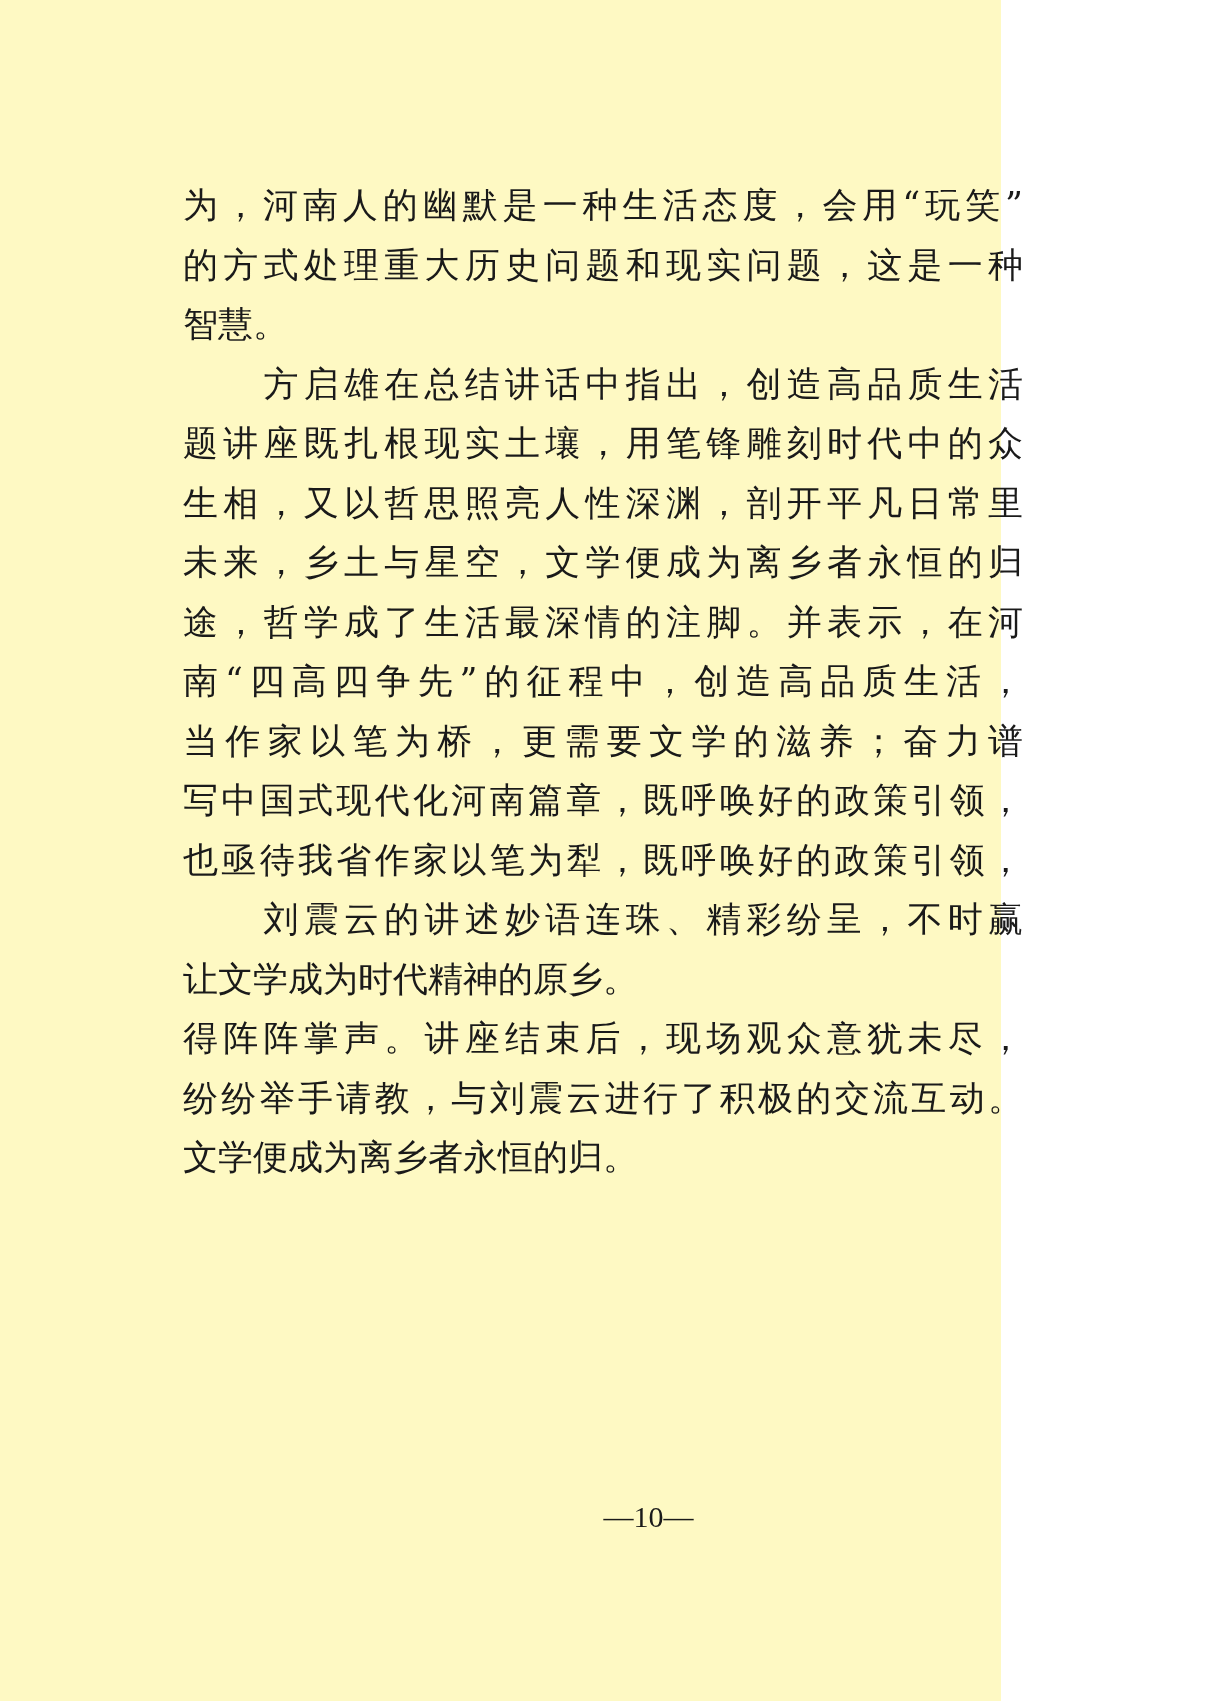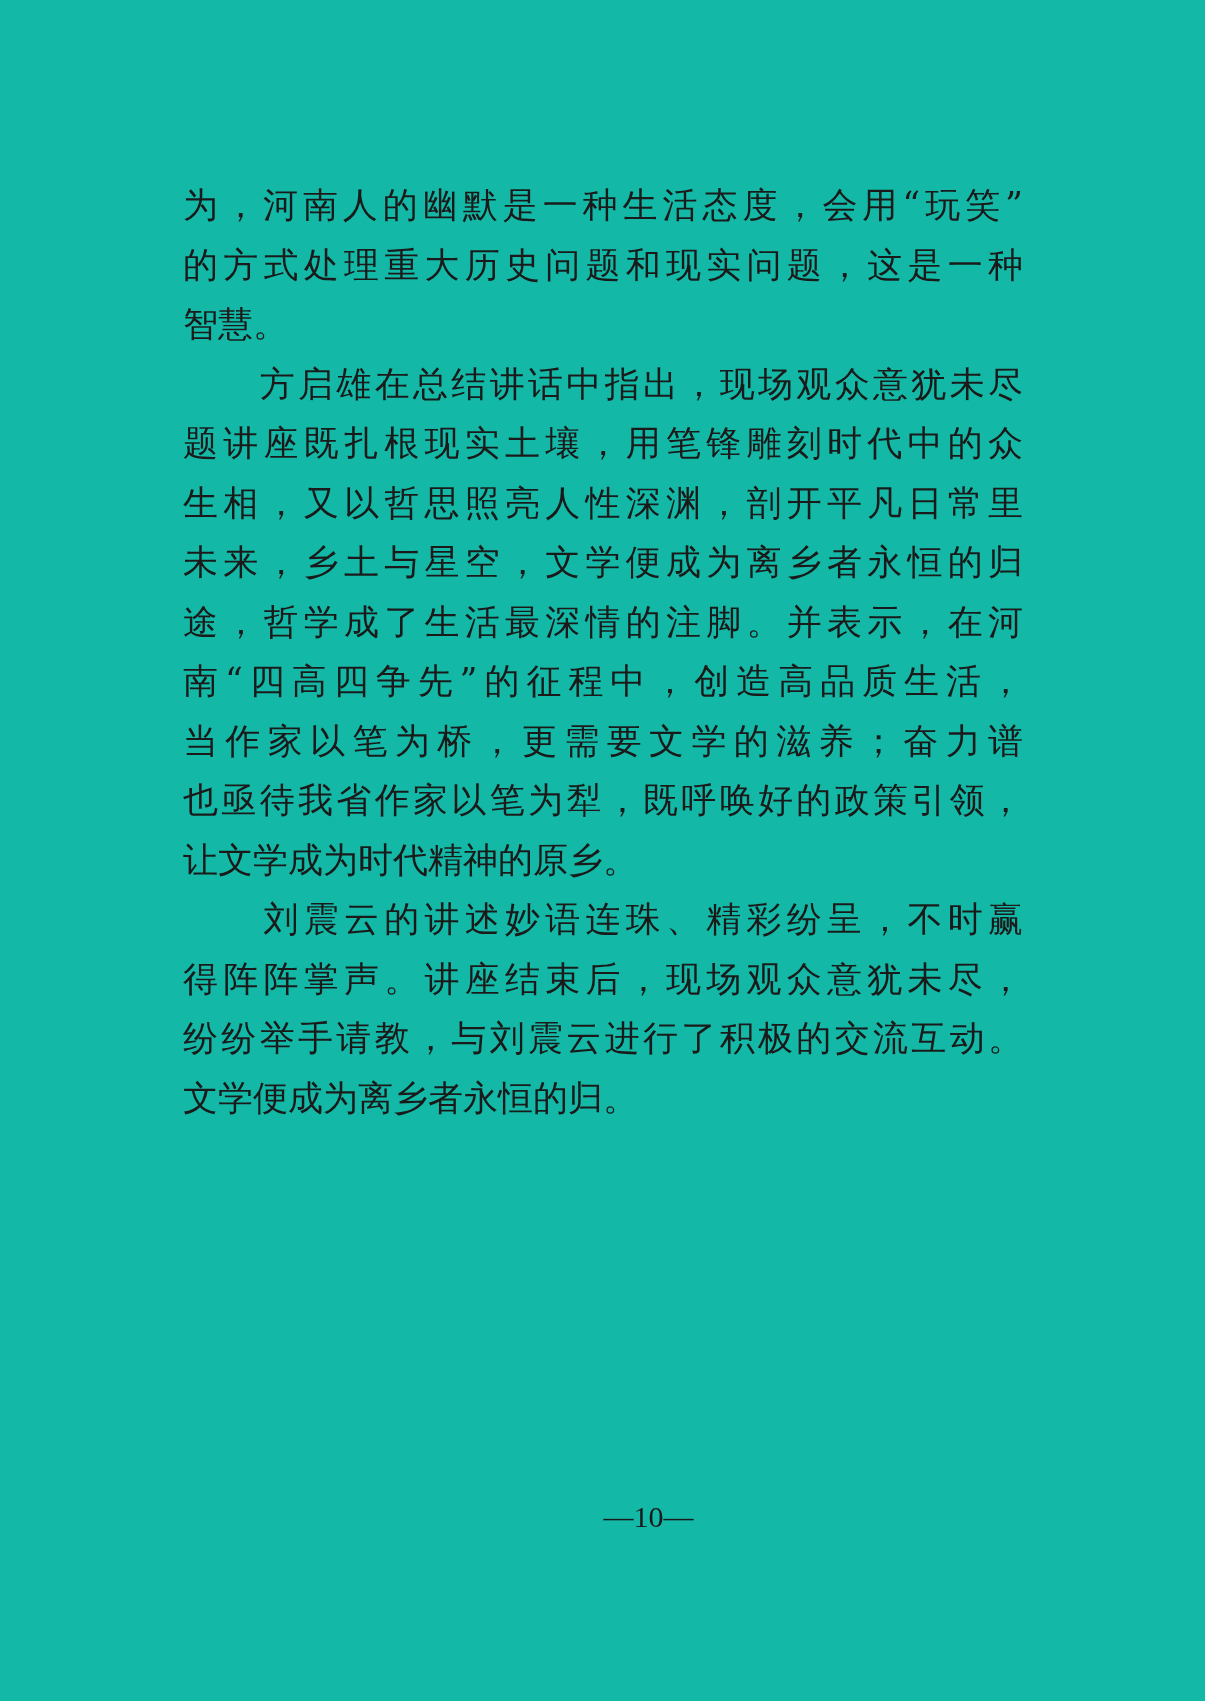--- a/index.html
+++ b/index.html
@@ -1,17 +1,17 @@
 <!DOCTYPE html>
 <html><head>
 <meta charset="utf-8">
 <style>
   html, body { margin: 0; padding: 0; background: #ffffff; }
   body { width: 1205px; height: 1701px; position: relative; overflow: hidden; }
-  .page { position: absolute; left: 0; top: 0; width: 1205px; height: 1701px; background: #14b8a6; }
+  .page { position: absolute; left: 0; top: 0; width: 1001px; height: 1701px; background: #fef9c3; }
   .body-text {
     position: absolute;
     left: 183px;
     top: 176px;
     width: 840px;
     font-family: "DejaVu Serif", "Liberation Serif", serif;
     font-size: 35px;
     line-height: 59.5px;
     color: #1a1a1a;
   }
@@ -36,28 +36,29 @@
   }
 </style>
 </head>
 <body>
 
 <div class="page">
   <div class="body-text">
     <span class="line">为，河南人的幽默是一种生活态度，会用“玩笑”</span>
     <span class="line">的方式处理重大历史问题和现实问题，这是一种</span>
     <span class="line last">智慧。</span>
-    <span class="line">　　方启雄在总结讲话中指出，现场观众意犹未尽</span>
+    <span class="line">　　方启雄在总结讲话中指出，创造高品质生活</span>
     <span class="line">题讲座既扎根现实土壤，用笔锋雕刻时代中的众</span>
     <span class="line">生相，又以哲思照亮人性深渊，剖开平凡日常里</span>
     <span class="line">未来，乡土与星空，文学便成为离乡者永恒的归</span>
     <span class="line">途，哲学成了生活最深情的注脚。并表示，在河</span>
     <span class="line">南“四高四争先”的征程中，创造高品质生活，</span>
     <span class="line">当作家以笔为桥，更需要文学的滋养；奋力谱</span>
+    <span class="line">写中国式现代化河南篇章，既呼唤好的政策引领，</span>
     <span class="line">也亟待我省作家以笔为犁，既呼唤好的政策引领，</span>
+    <span class="line">　　刘震云的讲述妙语连珠、精彩纷呈，不时赢</span>
     <span class="line last">让文学成为时代精神的原乡。</span>
-    <span class="line">　　刘震云的讲述妙语连珠、精彩纷呈，不时赢</span>
     <span class="line">得阵阵掌声。讲座结束后，现场观众意犹未尽，</span>
     <span class="line">纷纷举手请教，与刘震云进行了积极的交流互动。</span>
     <span class="line last">文学便成为离乡者永恒的归。</span>
   </div>
   <div class="page-number">—10—</div>
 </div>
 
 </body></html>

